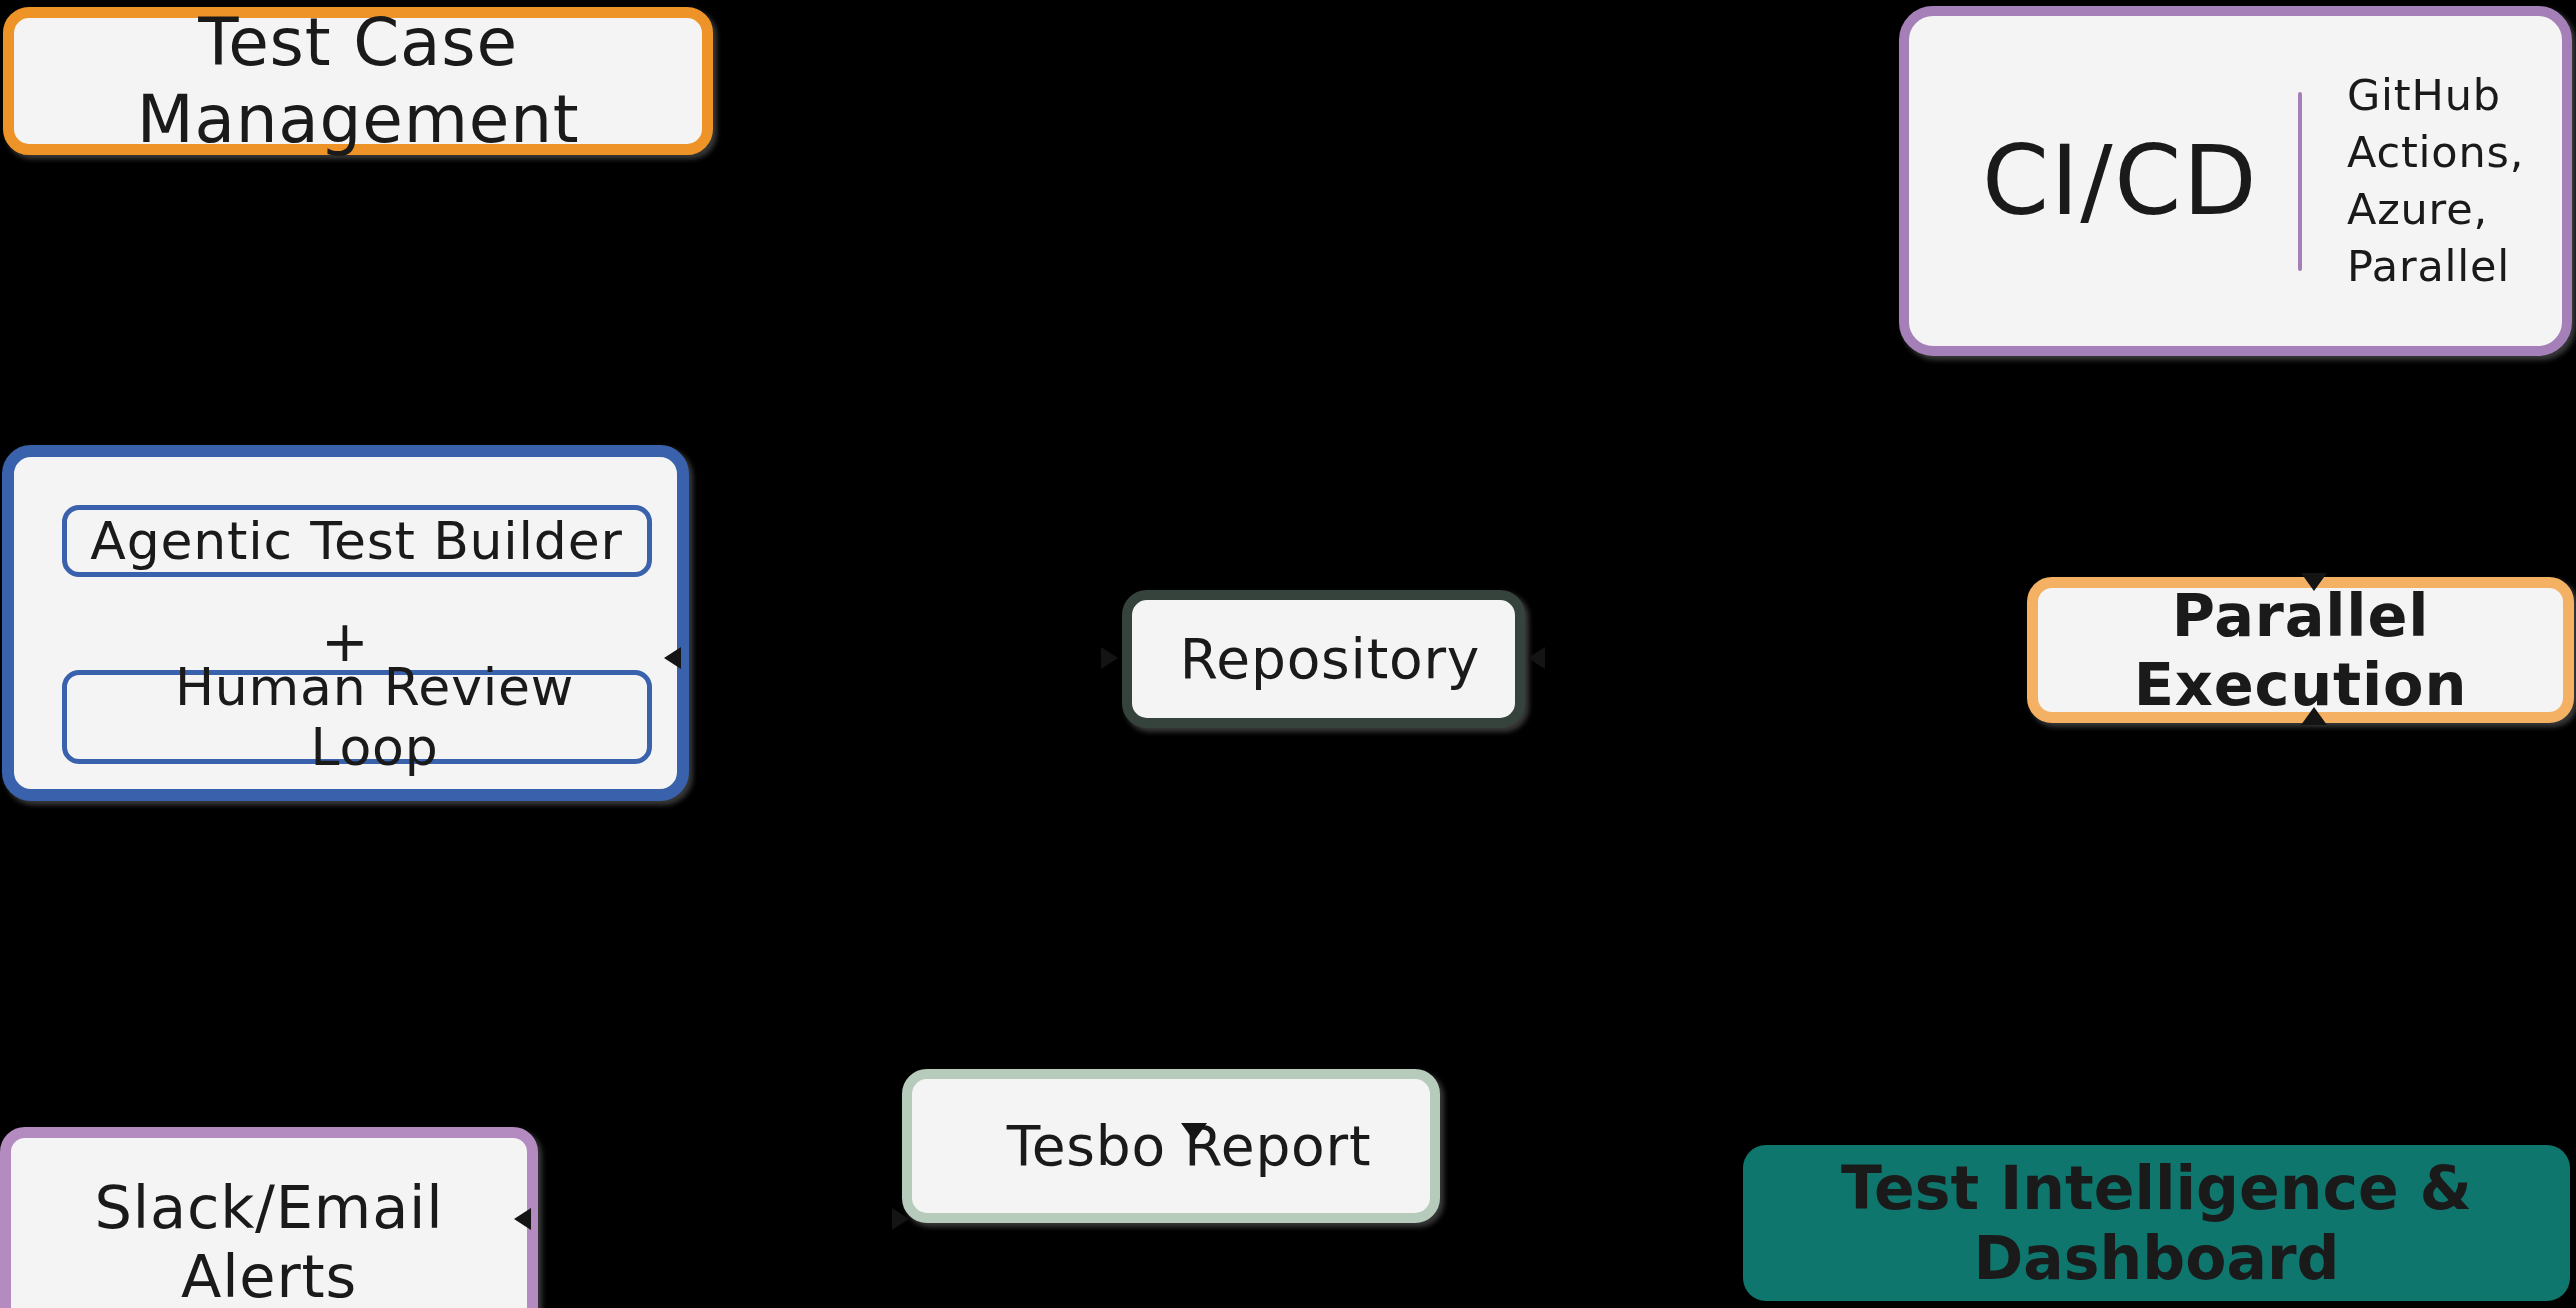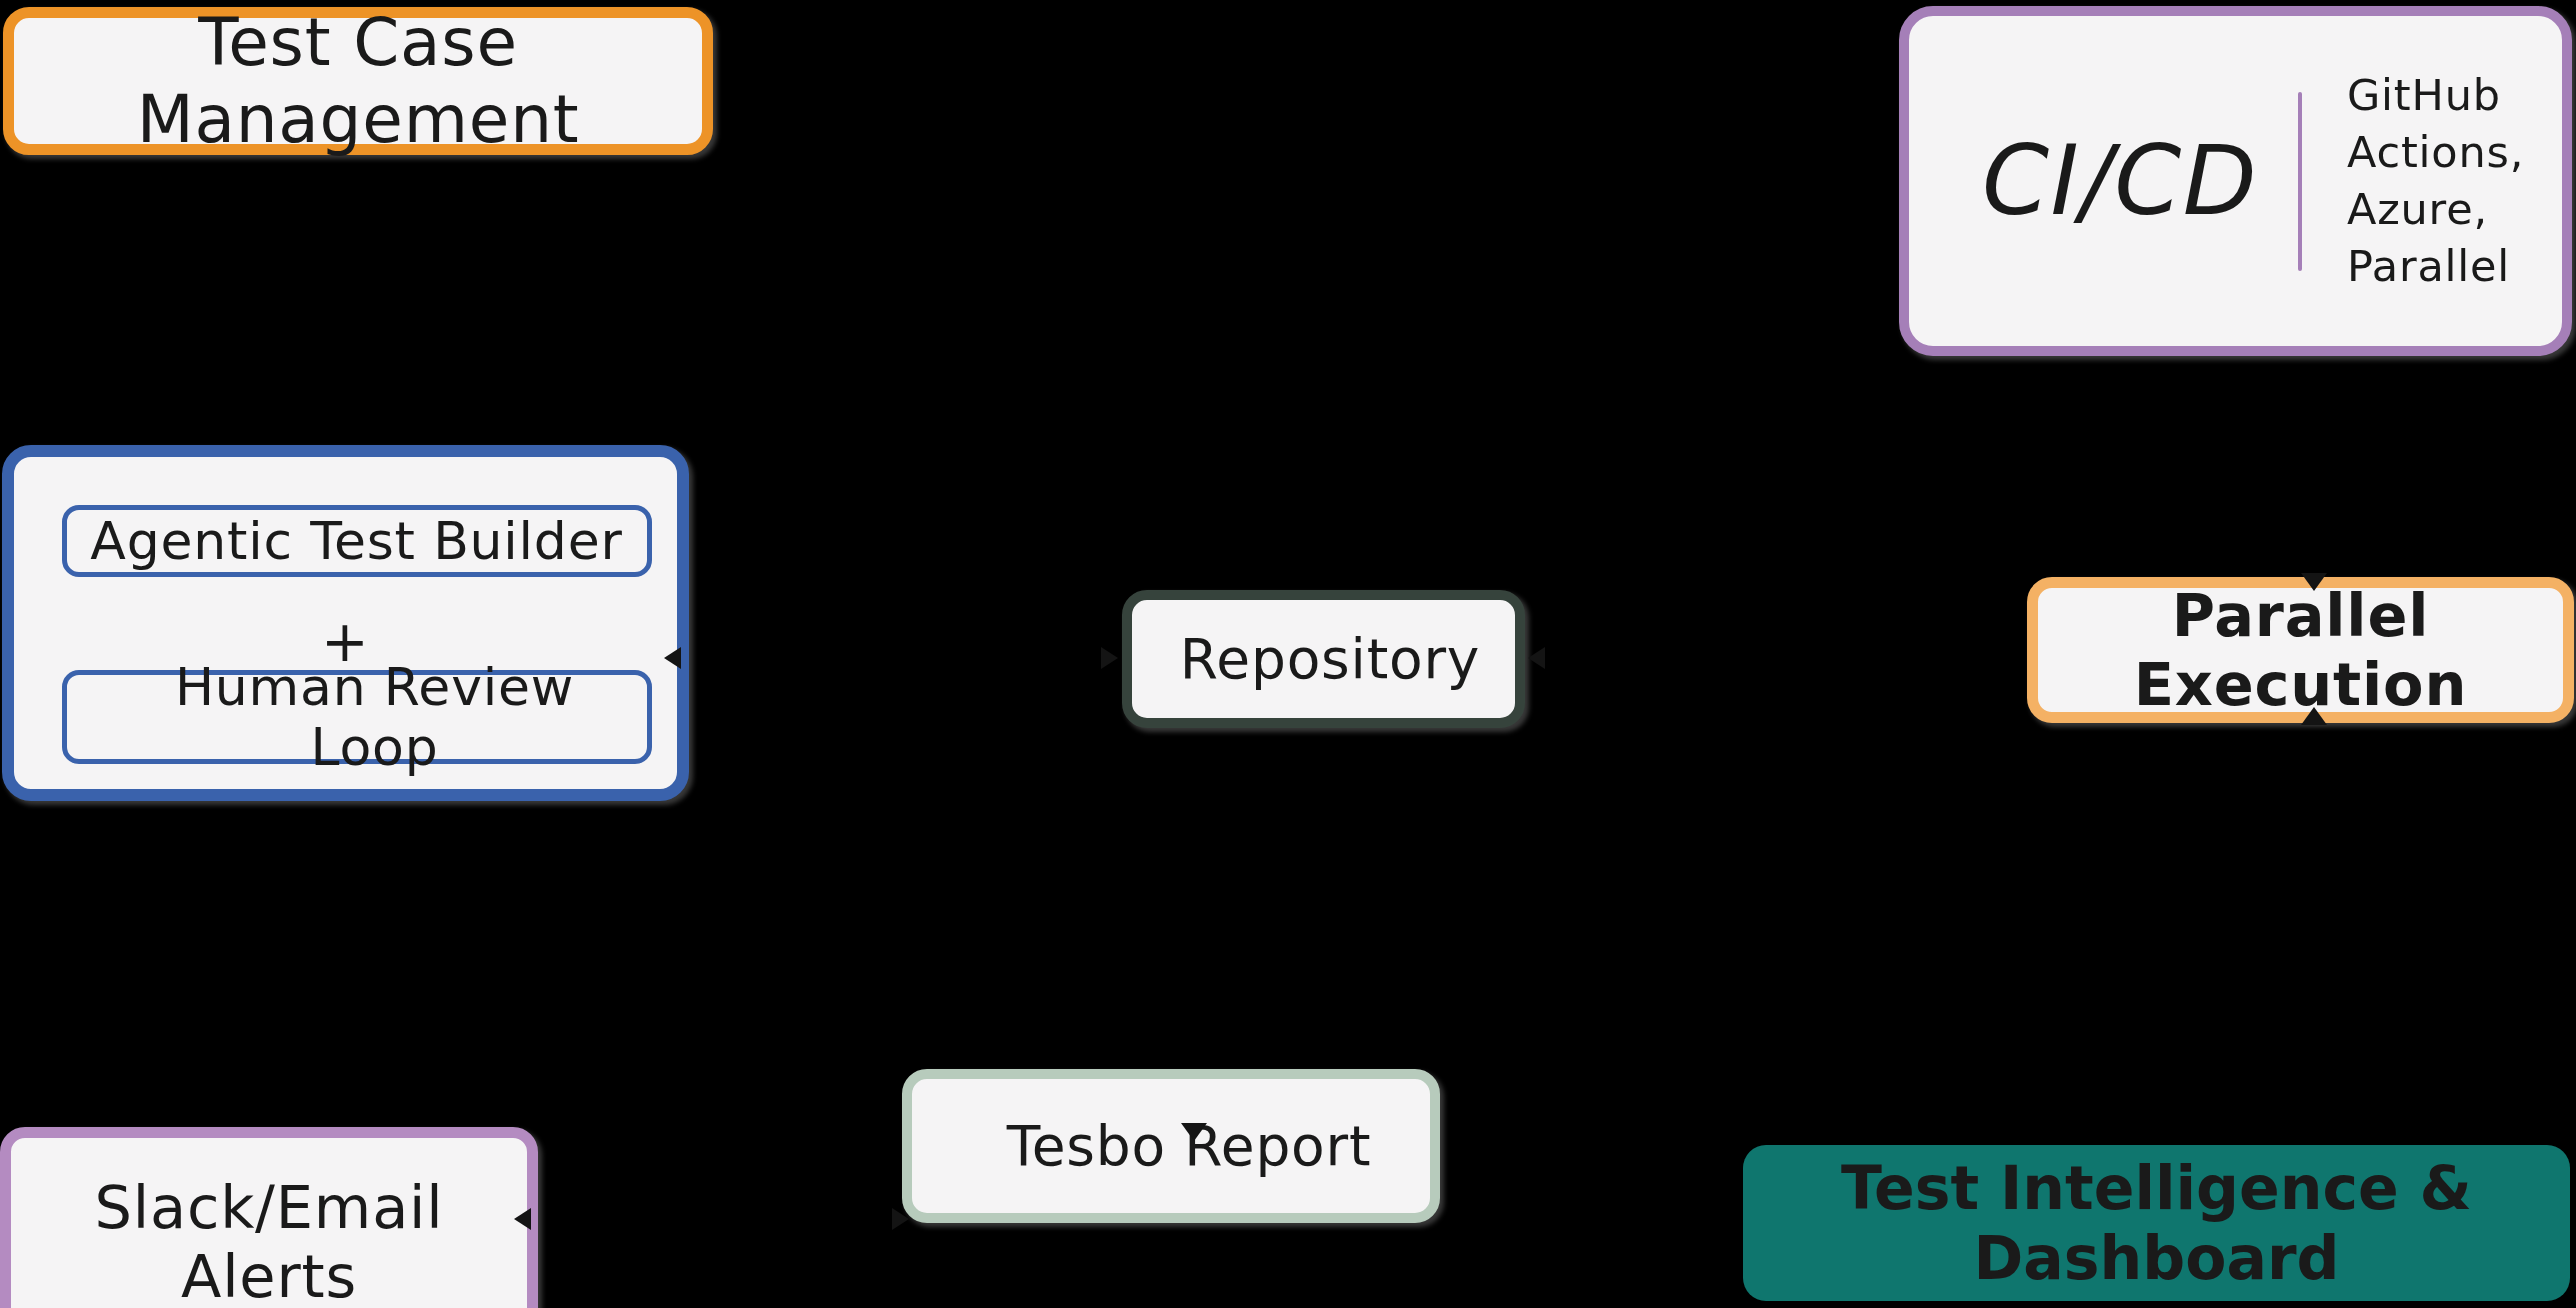--- a/index.html
+++ b/index.html
@@ -10,21 +10,21 @@
        box-shadow:3.1px 3.9px 5.4px rgba(125,125,125,.45);}
   .box .lbl{text-align:center;letter-spacing:0.8px;}
 
   
   #b-tcm{left:3.1px;top:7px;width:710px;height:148px;border-width:11.6px;border-radius:26px;}
   #b-tcm .lbl{font-size:66px;}
 
   
   #b-cicd{left:1899px;top:6.2px;width:673px;height:350px;border-width:10.8px;border-radius:34px;
           justify-content:flex-start;}
-  #cicd-title{font-size:96px;margin-left:73px;letter-spacing:1.5px;font-style:italic;}
+  #cicd-title{font-size:96px;margin-left:73px;letter-spacing:1.5px;}
   #cicd-divider{width:6.2px;height:179px;margin:0 45px 0 40px;border-radius:3.1px;}
   #cicd-lines{font-size:43px;line-height:57px;letter-spacing:0.8px;}
 
   
   #b-agentic{left:1.5px;top:445px;width:687px;height:356px;border-width:12.3px;border-radius:29px;
              flex-direction:column;justify-content:center;}
   .subbox{position:absolute;left:48px;width:590px;border-style:solid;border-width:5.4px;
           border-radius:17px;background:#f5f4f5;display:flex;align-items:center;
           justify-content:center;box-sizing:border-box;}
   #sub-builder{top:48px;height:72px;}

